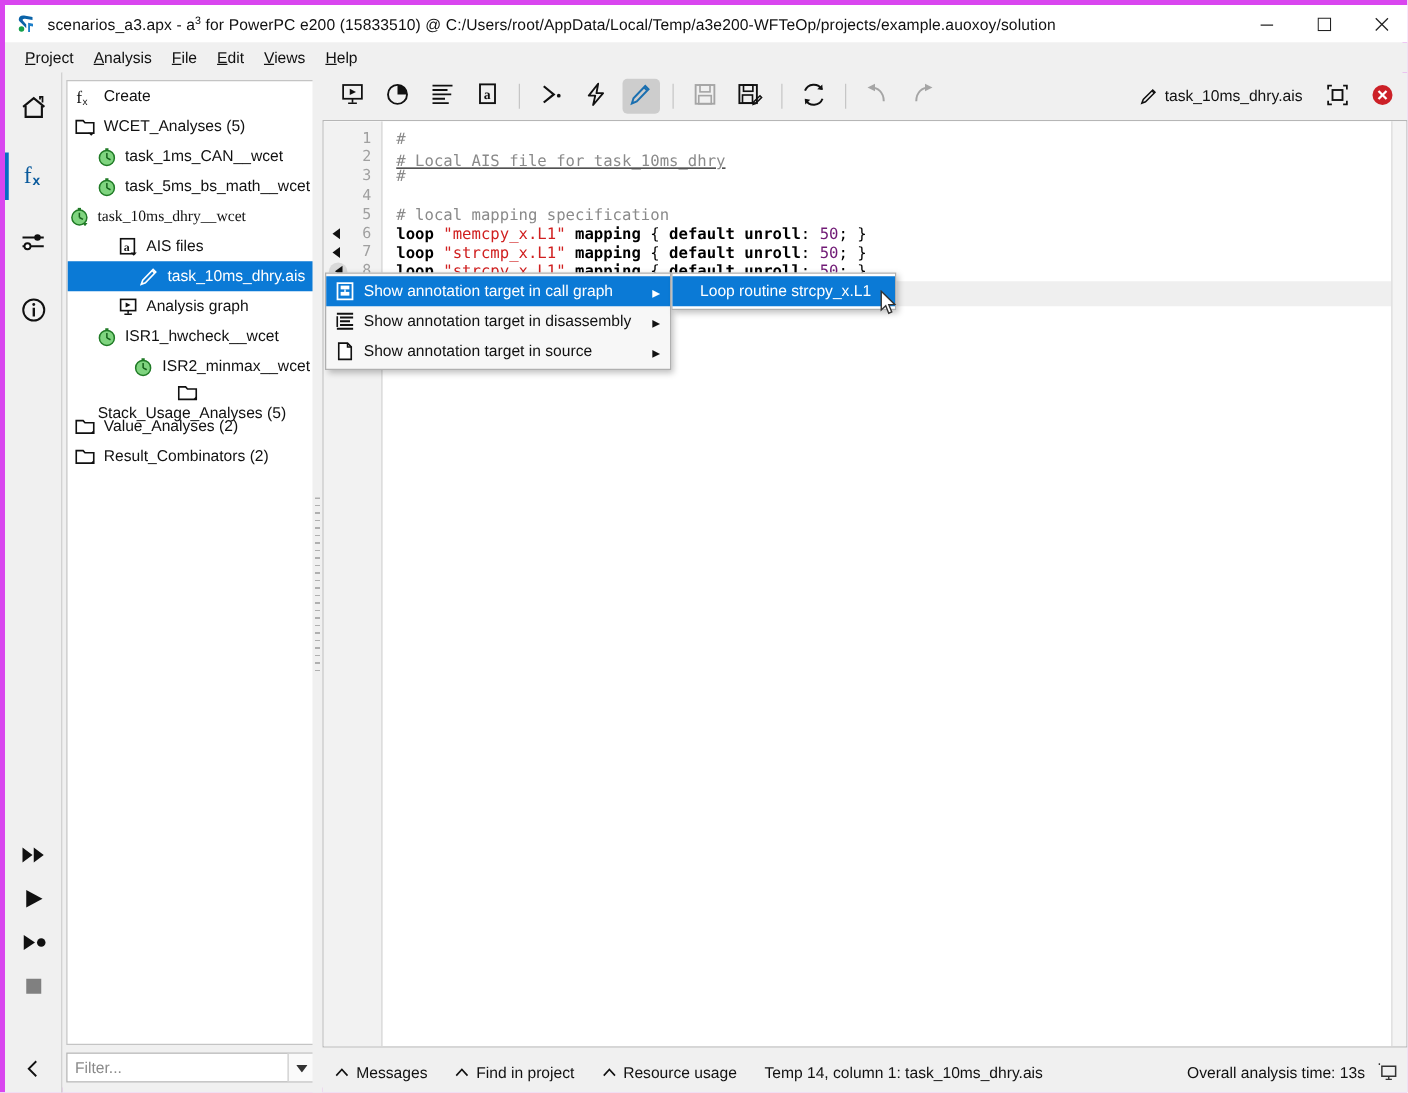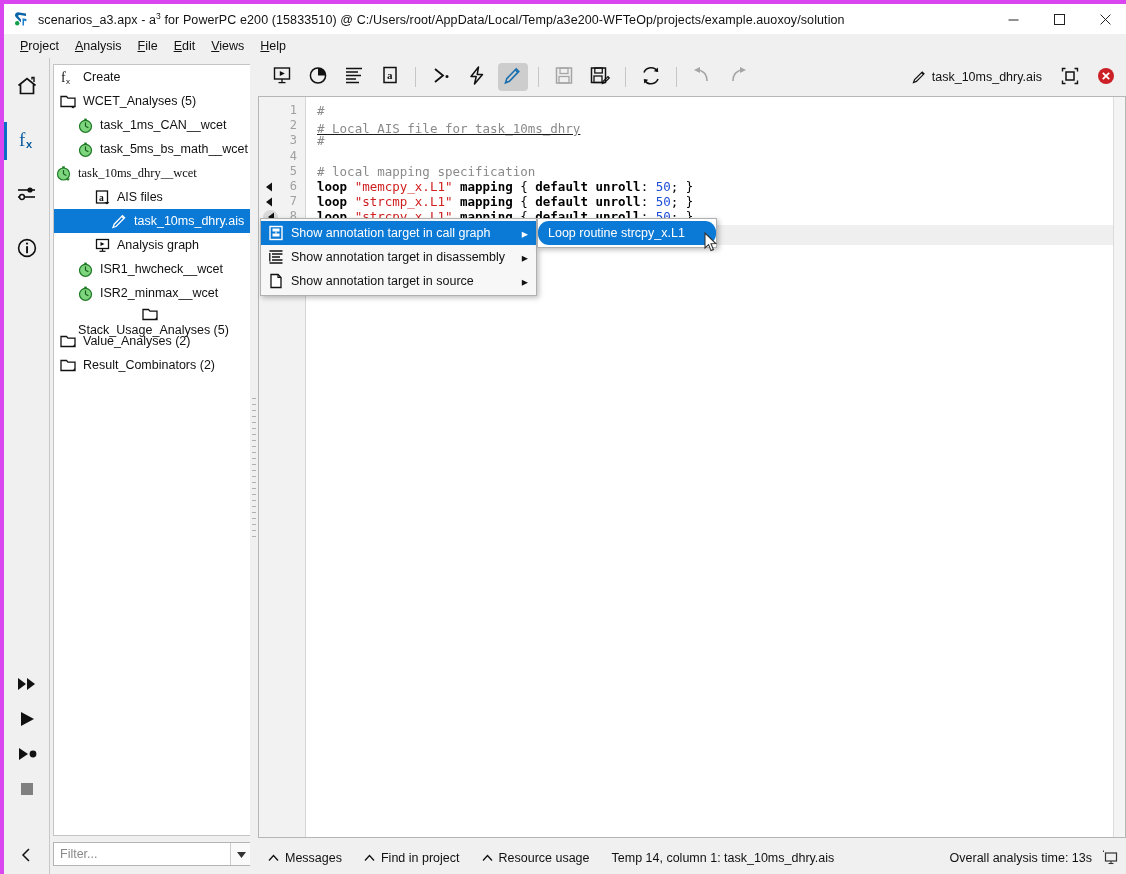--- a/index.html
+++ b/index.html
@@ -155,21 +155,21 @@
     position: absolute; width: 38px; text-align: right; height: 15px; line-height: 15px;
     font-family: "DejaVu Sans Mono", monospace; font-size: 12px; color: #a0a0a0;
   }
   .ctext {
     position: absolute; left: 10px; height: 15px; line-height: 15px; white-space: pre;
     font-family: "DejaVu Sans Mono", monospace; font-size: 12.5px;
   }
   .cm { color: #8a8a8a; }
   .kw { color: #000000; font-weight: bold; }
   .str { color: #d02020; }
-  .num { color: #1d4ed8; }
+  .num { color: #701a75; }
   .pl { color: #000000; }
   .curline { position: absolute; left: 0; right: 0; height: 20px; background: #efefef; }
   .foldmark {
     position: absolute; left: 4px; width: 12px; height: 14px;
     display: flex; align-items: center; justify-content: center;
   }
   .foldmark.circ {
     border-radius: 50%; background: #d9d9d9; width: 15px; height: 15px;
   }
   #vscroll {
@@ -208,21 +208,21 @@
     width: 22px; height: 18px; flex: 0 0 auto;
     display: flex; align-items: center; justify-content: center; margin-right: 4px;
   }
   .ctxrow .arrow { position: absolute; right: 8px; }
   #submenu {
     position: absolute; left: 533px; top: 214px; width: 180px;
     background: #ffffff; border: 1px solid #b0b0b0;
     box-shadow: 2px 2px 5px rgba(0,0,0,0.25);
     padding: 2px 0;
   }
-  #submenu .ctxrow { padding-left: 10px; border-radius: 11px; }
+  #submenu .ctxrow { padding-left: 22px; }
   #cursor {
     position: absolute; left: 700px; top: 228px; width: 14px; height: 21px;
     pointer-events: none;
   }
 </style>
 </head>
 <body>
 
 <div id="app">
 
@@ -431,21 +431,21 @@
           <span class="tico">
             <svg width="17" height="17" viewBox="0 0 17 17">
               <circle cx="8.5" cy="9.3" r="6" fill="#7fd47f" stroke="#1f7a25" stroke-width="1.2"></circle>
               <path d="M8.5 9.3 L8.5 5.4" stroke="#15611a" stroke-width="1.2"></path>
               <path d="M8.5 9.3 L11.4 10.8" stroke="#15611a" stroke-width="1.2"></path>
               <rect x="7.2" y="1.6" width="2.6" height="2" fill="#1f7a25"></rect>
             </svg>
           </span>
           <span>ISR1_hwcheck__wcet</span>
         </div>
-        <div class="tnode" style="padding-left: 22px;">
+        <div class="tnode" style="padding-left: 22px; justify-content: flex-end;">
           <span class="tico">
             <svg width="17" height="17" viewBox="0 0 17 17">
               <circle cx="8.5" cy="9.3" r="6" fill="#7fd47f" stroke="#1f7a25" stroke-width="1.2"></circle>
               <path d="M8.5 9.3 L8.5 5.4" stroke="#15611a" stroke-width="1.2"></path>
               <path d="M8.5 9.3 L11.4 10.8" stroke="#15611a" stroke-width="1.2"></path>
               <rect x="7.2" y="1.6" width="2.6" height="2" fill="#1f7a25"></rect>
             </svg>
           </span>
           <span>ISR2_minmax__wcet</span>
         </div>

